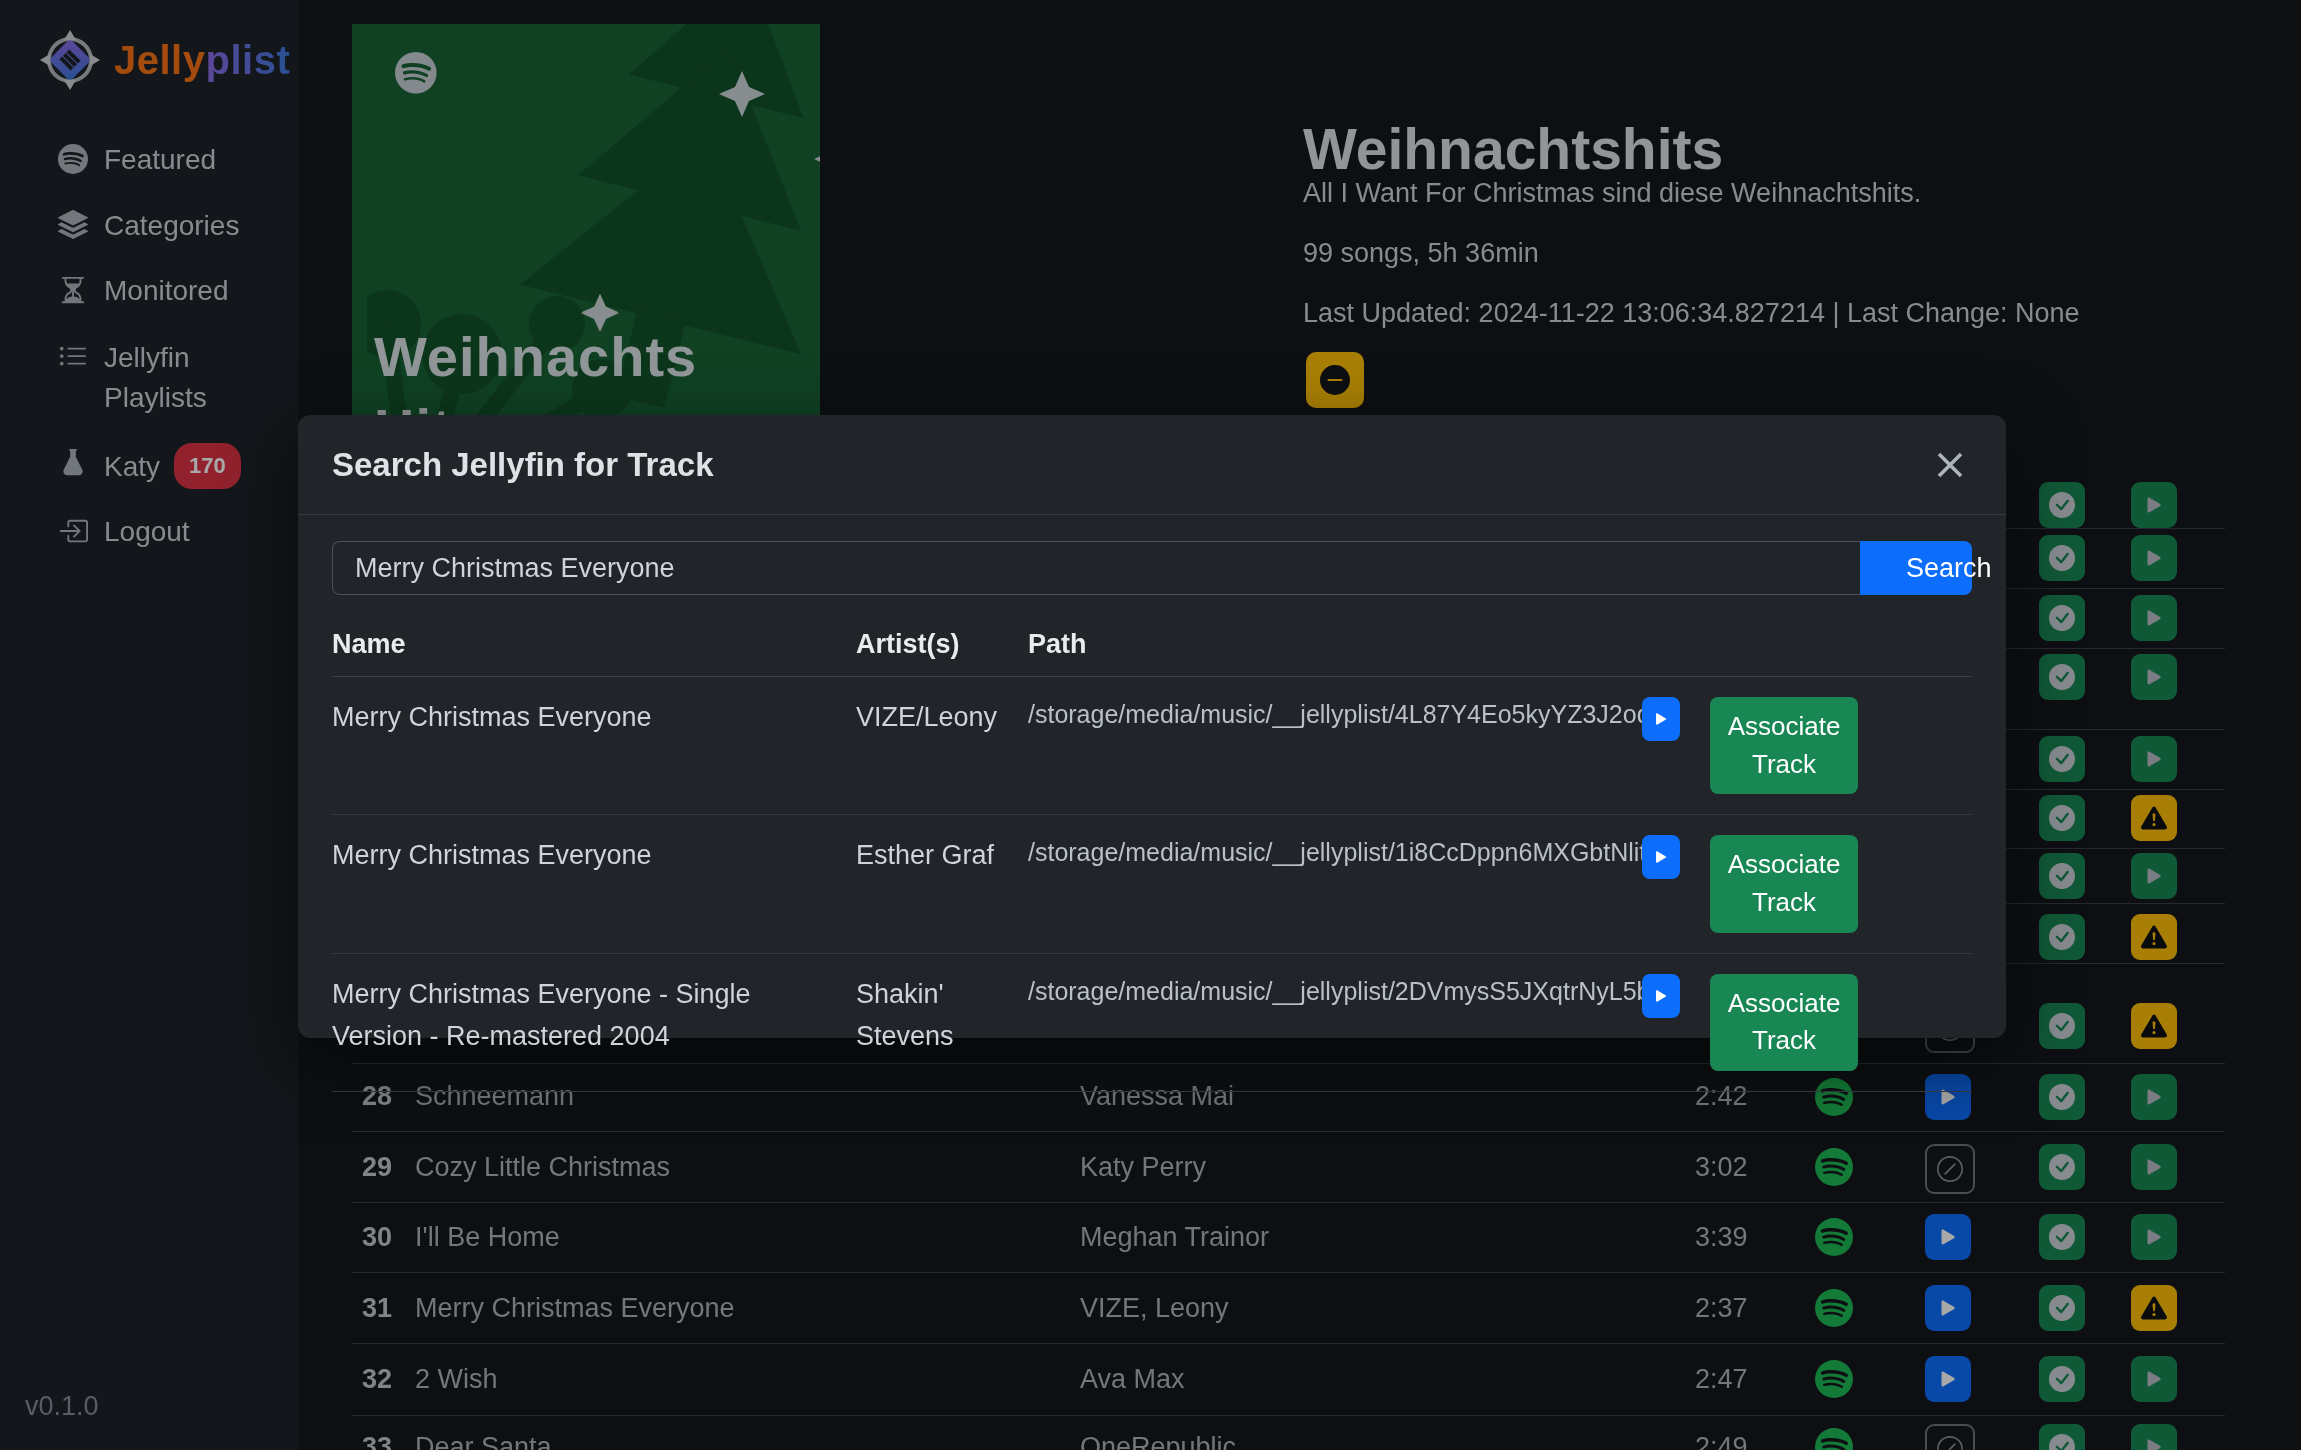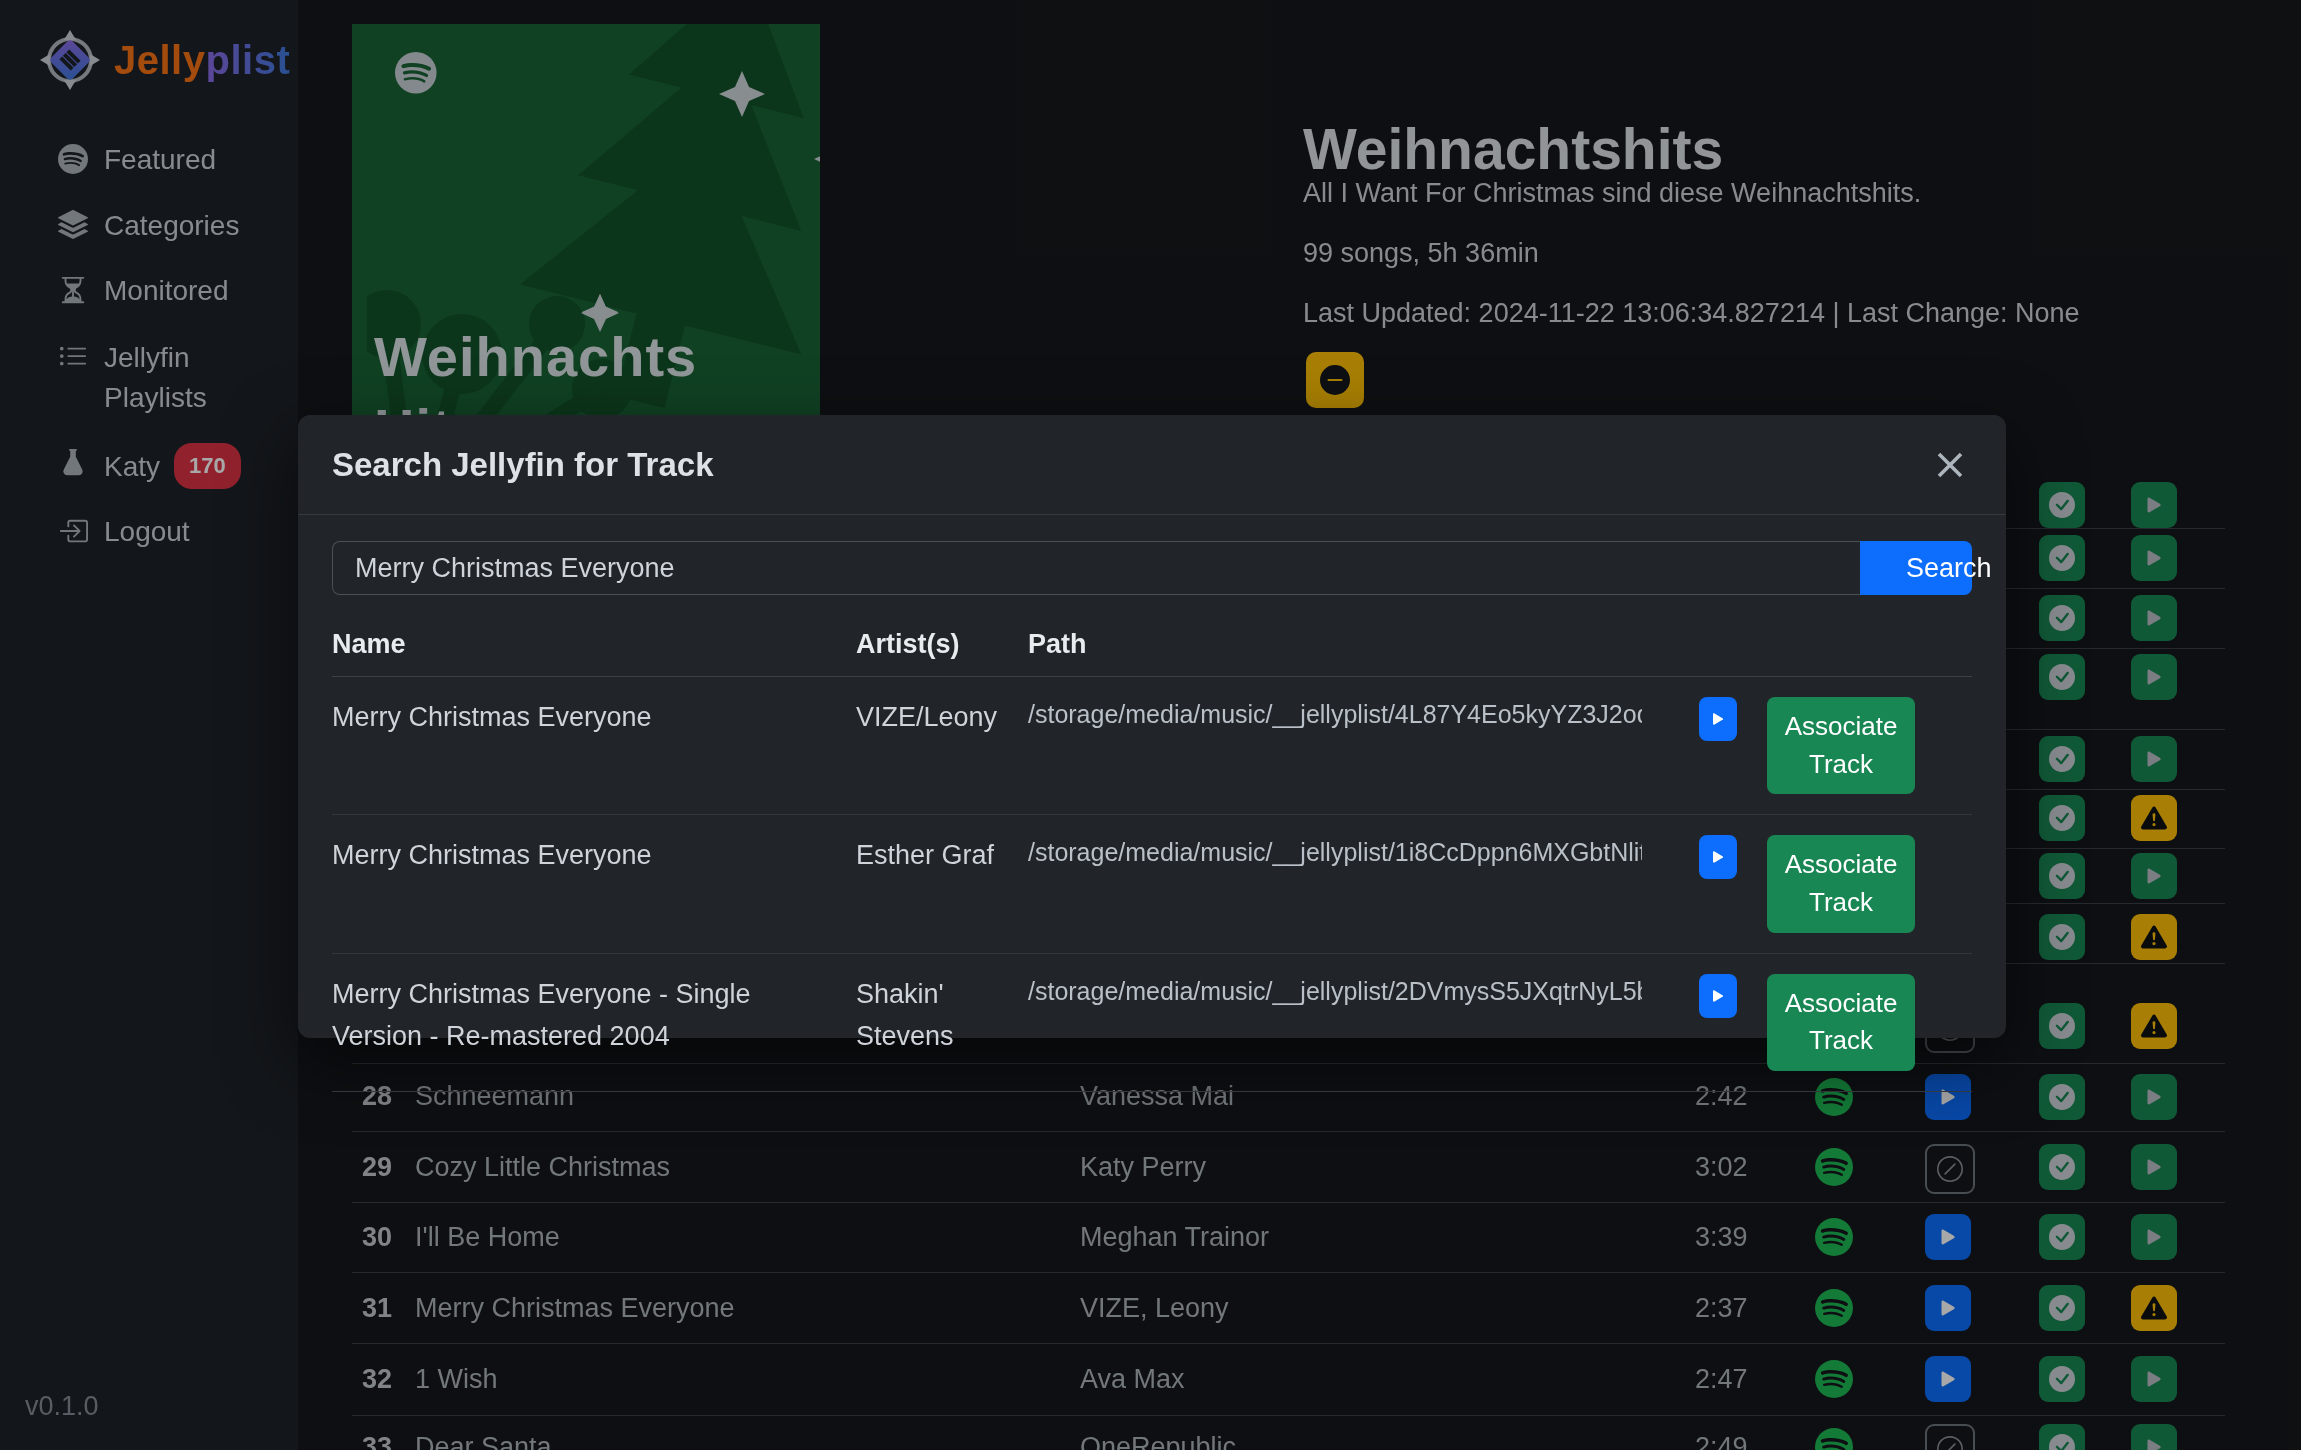--- a/index.html
+++ b/index.html
@@ -65,21 +65,21 @@
                 border-radius:0 8px 8px 0;cursor:pointer;font-family:"Liberation Sans",sans-serif;padding-left:46px;}
   .rtable{margin-top:34px;}
   .rhead{display:flex;border-bottom:1px solid #3c4145;padding-bottom:16px;}
   .rhead div{font-weight:700;font-size:27px;color:#e9ecef;}
   .c-name{width:524px;}
   .c-art{width:172px;}
   .c-path{flex:1;}
   .rrow{display:flex;border-bottom:1px solid #33383c;padding:20px 0;align-items:flex-start;}
   .rrow .c-name,.rrow .c-art{font-size:27px;color:#ced4da;line-height:1.55;padding-right:18px;box-sizing:border-box;}
   .rrow .c-path{font-size:25px;color:#b9c0c7;padding-top:3px;white-space:nowrap;overflow:hidden;}
-  .racts{display:flex;gap:30px;align-items:flex-start;justify-content:center;}
+  .racts{display:flex;gap:30px;align-items:flex-start;}
   .mplay{width:38px;height:44px;border-radius:8px;background:#0d6efd;display:flex;align-items:center;
          justify-content:center;flex:0 0 38px;}
   .mplay svg{width:20px;height:20px;fill:#fff;}
   .assoc{width:148px;background:#198754;color:#fff;border:none;border-radius:8px;font-size:26px;
          line-height:1.45;padding:11px 10px;cursor:pointer;text-align:center;
          font-family:"Liberation Sans",sans-serif;}
 </style>
 </head>
 <body>
 
@@ -396,21 +396,21 @@
       </svg>
     </div>
   <div class="btn-sq b-warn" style="left:2131px;top:1285px;">
       <svg viewBox="0 0 16 16" class="i-warn">
         <path d="M8.982 1.566a1.13 1.13 0 0 0-1.96 0L.165 13.233c-.457.778.091 1.767.98 1.767h13.713c.889 0 1.438-.99.98-1.767L8.982 1.566zM8 5c.535 0 .954.462.9.995l-.35 3.507a.552.552 0 0 1-1.1 0L7.1 5.995A.905.905 0 0 1 8 5zm.002 6a1 1 0 1 1 0 2 1 1 0 0 1 0-2z"></path>
       </svg>
     </div>
 
   <div class="sep" style="top:1343px;"></div>
   <div class="cell tnum" style="left:362px;top:1364px;">32</div>
-  <div class="cell" style="left:415px;top:1364px;">1 Wish</div>
+  <div class="cell" style="left:415px;top:1364px;">2 Wish</div>
   <div class="cell" style="left:1080px;top:1364px;">Ava Max</div>
   <div class="cell" style="left:1695px;top:1364px;">2:47</div>
   <div class="spot" style="left:1815px;top:1360px;"><svg viewBox="0 0 16 16">
         <path d="M8 0a8 8 0 1 0 0 16A8 8 0 0 0 8 0zm3.669 11.538a.498.498 0 0 1-.686.165c-1.879-1.147-4.243-1.407-7.028-.77a.499.499 0 0 1-.222-.973c3.048-.696 5.662-.397 7.77.892a.5.5 0 0 1 .166.686zm.979-2.178a.624.624 0 0 1-.858.205c-2.15-1.321-5.428-1.704-7.972-.932a.625.625 0 0 1-.362-1.194c2.905-.881 6.517-.454 8.986 1.063a.624.624 0 0 1 .206.858zm.084-2.268C10.154 5.56 5.9 5.419 3.438 6.166a.748.748 0 1 1-.434-1.432c2.825-.857 7.523-.692 10.492 1.07a.747.747 0 1 1-.764 1.288z"></path>
       </svg></div>
   <div class="btn-sq b-blue" style="left:1925px;top:1356px;">
       <svg viewBox="0 0 16 16" class="i-playw">
         <path d="m11.596 8.697-6.363 3.692C4.53 12.797 4 12.401 4 11.692V4.308c0-.709.53-1.105 1.233-.697l6.363 3.692c.703.408.703 1.386 0 1.394z"></path>
       </svg>
     </div>

